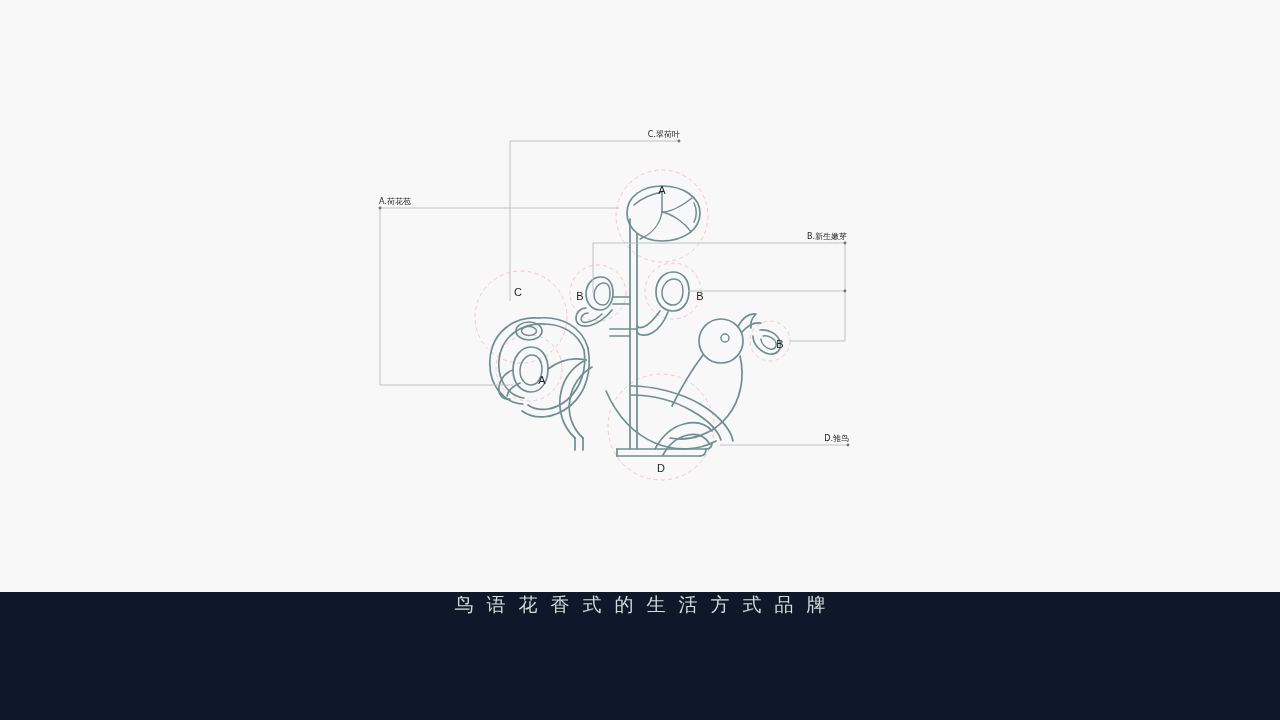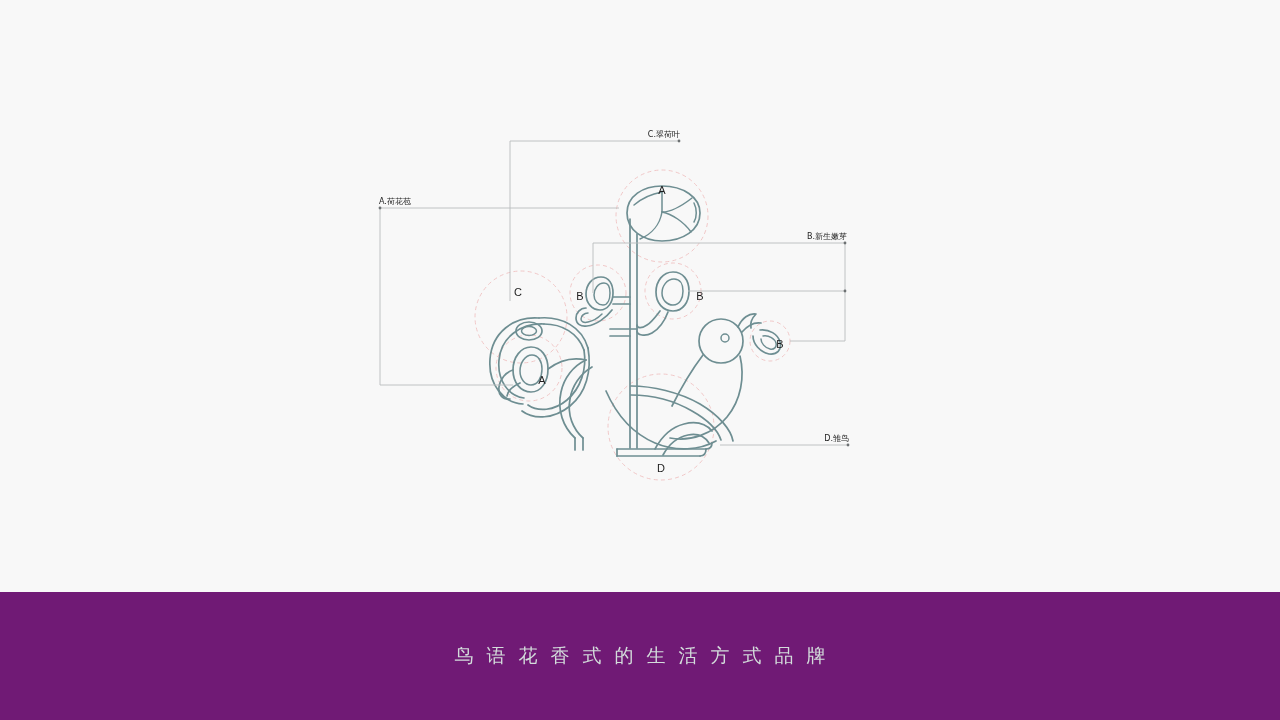--- a/index.html
+++ b/index.html
@@ -31,23 +31,22 @@
     height: 592px;
     background: #f8f8f8;
   }
 
   .banner {
     position: absolute;
     left: 0;
     top: 592px;
     width: 1280px;
     height: 128px;
-    background: #701a75;
+    background: #0f172a;
     display: flex;
-    align-items: center;
     justify-content: center;
   }
   .banner-text {
     color: #d3dcdb;
     font-size: 19px;
     letter-spacing: 13px;
     text-indent: 13px;
     font-family: "DejaVu Sans", "Liberation Sans", sans-serif;
     font-weight: 400;
     white-space: nowrap;

